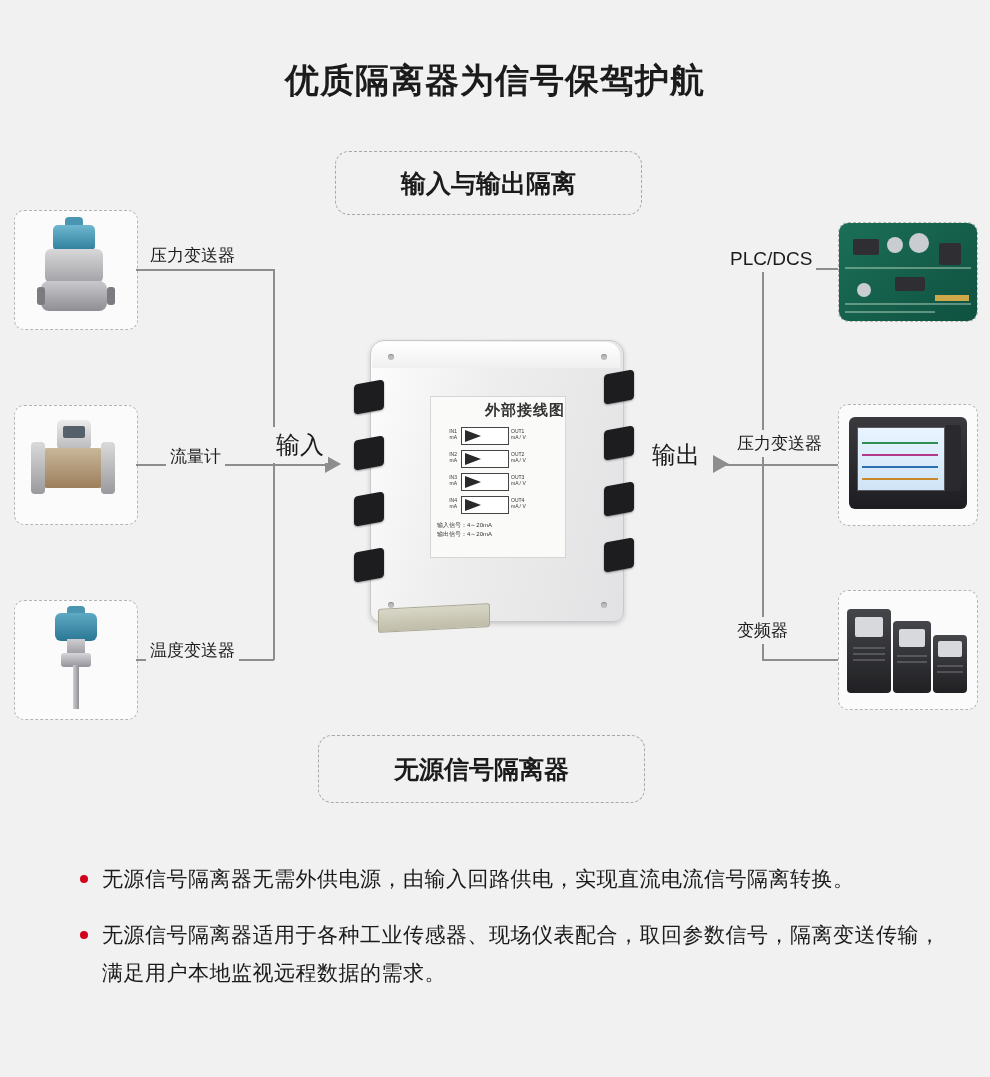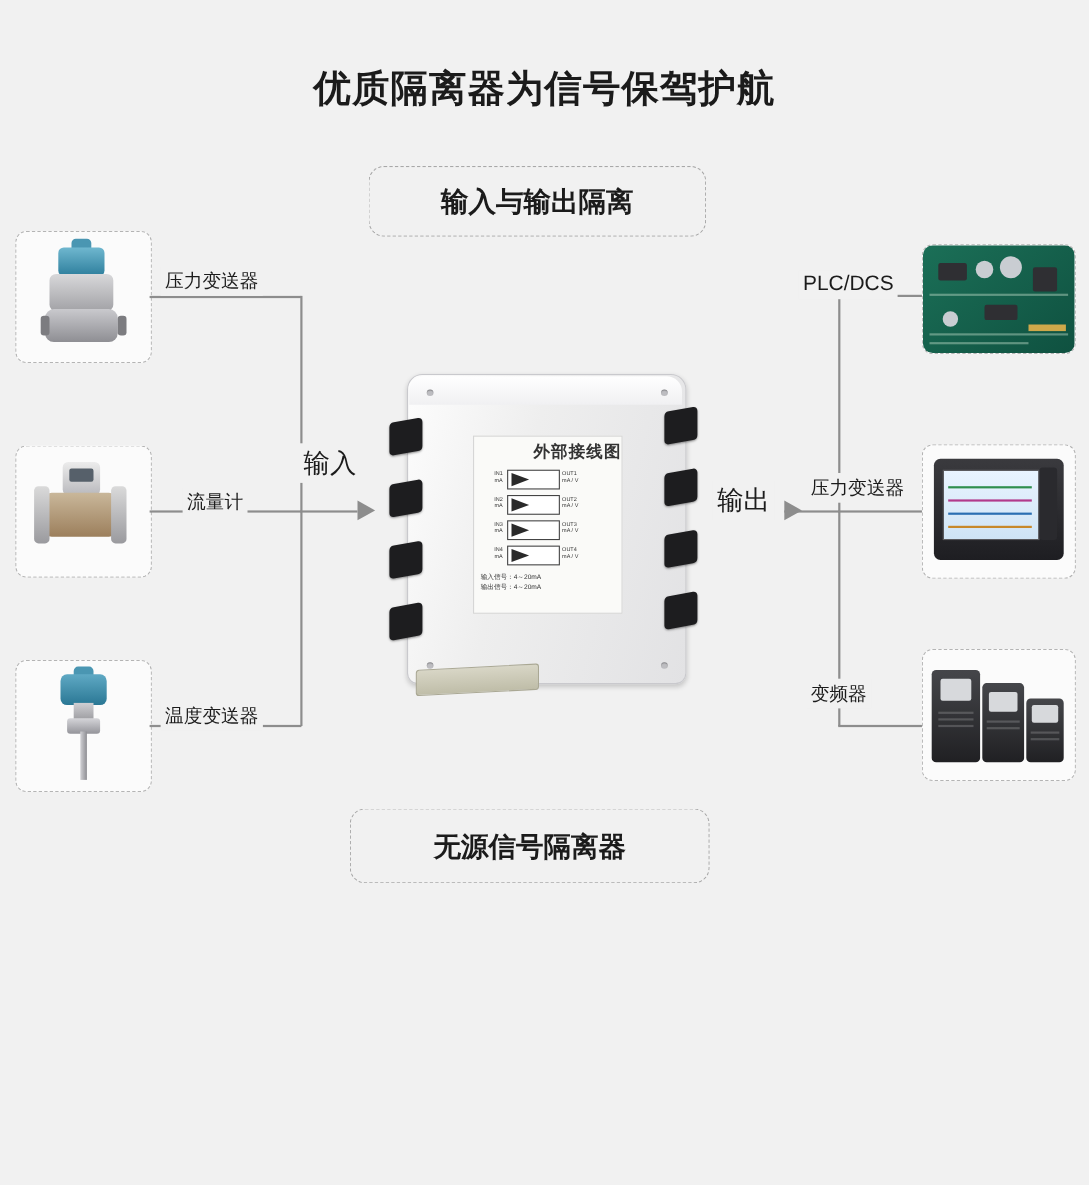--- a/index.html
+++ b/index.html
@@ -91,21 +91,21 @@
   }
   .lbl-press { left: 146px; top: 242px; }
   .lbl-flow  { left: 166px; top: 443px; }
   .lbl-temp  { left: 146px; top: 637px; }
 
   .lbl-plc   { left: 726px; top: 246px; font-size: 19px; }
   .lbl-sec   { left: 733px; top: 430px; }
   .lbl-vfd   { left: 733px; top: 617px; }
 
   .lbl-in {
-    left: 272px; top: 403px;
+    left: 272px; top: 427px;
     font-size: 24px;
   }
   .lbl-out {
     left: 648px; top: 437px;
     font-size: 24px;
   }
 
   
   .line {
     position: absolute;
@@ -585,14 +585,24 @@
     <div class="vfd-panel" style="left:60px;top:38px;width:26px;height:18px;"></div>
     <div class="vfd-vent" style="left:58px;top:64px;width:30px;"></div>
     <div class="vfd-vent" style="left:58px;top:70px;width:30px;"></div>
 
     <div class="vfd" style="left:94px;top:44px;width:34px;height:58px;"></div>
     <div class="vfd-panel" style="left:99px;top:50px;width:24px;height:16px;"></div>
     <div class="vfd-vent" style="left:98px;top:74px;width:26px;"></div>
     <div class="vfd-vent" style="left:98px;top:80px;width:26px;"></div>
   </div>
 
+  <div class="bullets">
+    <div class="bullet-item">
+      <span class="bullet-dot"></span>
+      <span>无源信号隔离器无需外供电源，由输入回路供电，实现直流电流信号隔离转换。</span>
+    </div>
+    <div class="bullet-item">
+      <span class="bullet-dot"></span>
+      <span>无源信号隔离器适用于各种工业传感器、现场仪表配合，取回参数信号，隔离变送传输，满足用户本地监视远程数据的需求。</span>
+    </div>
+  </div>
 
 </div>
 
 </body></html>

